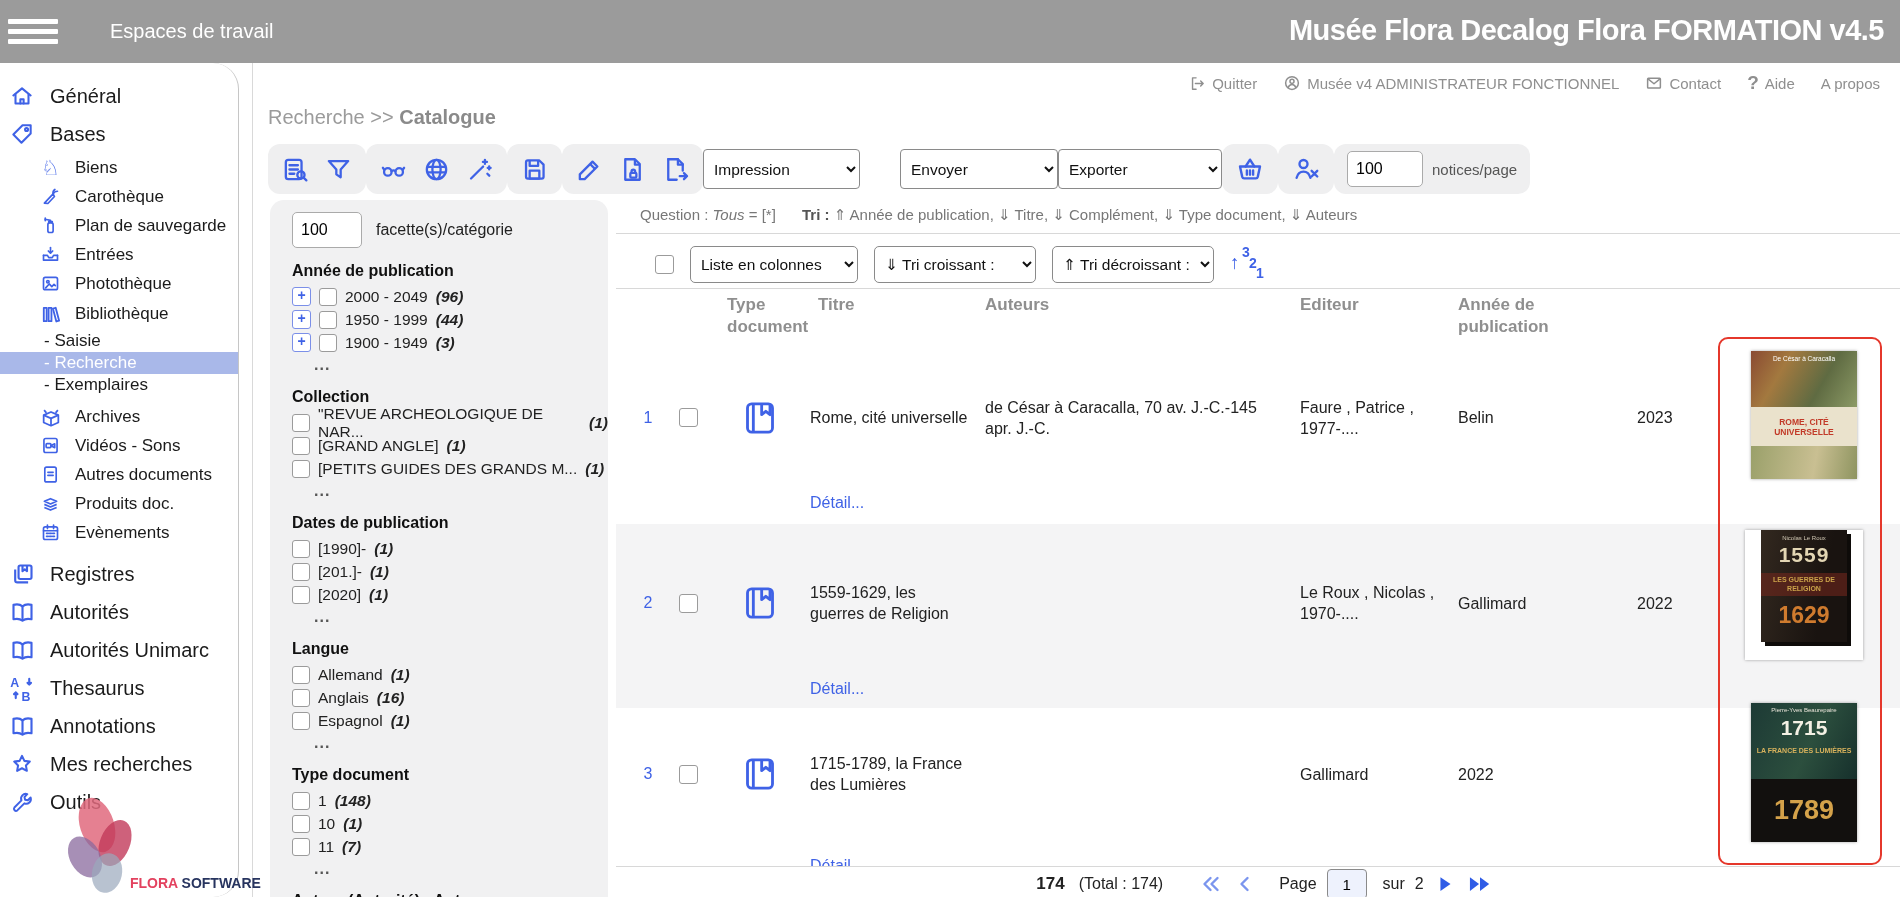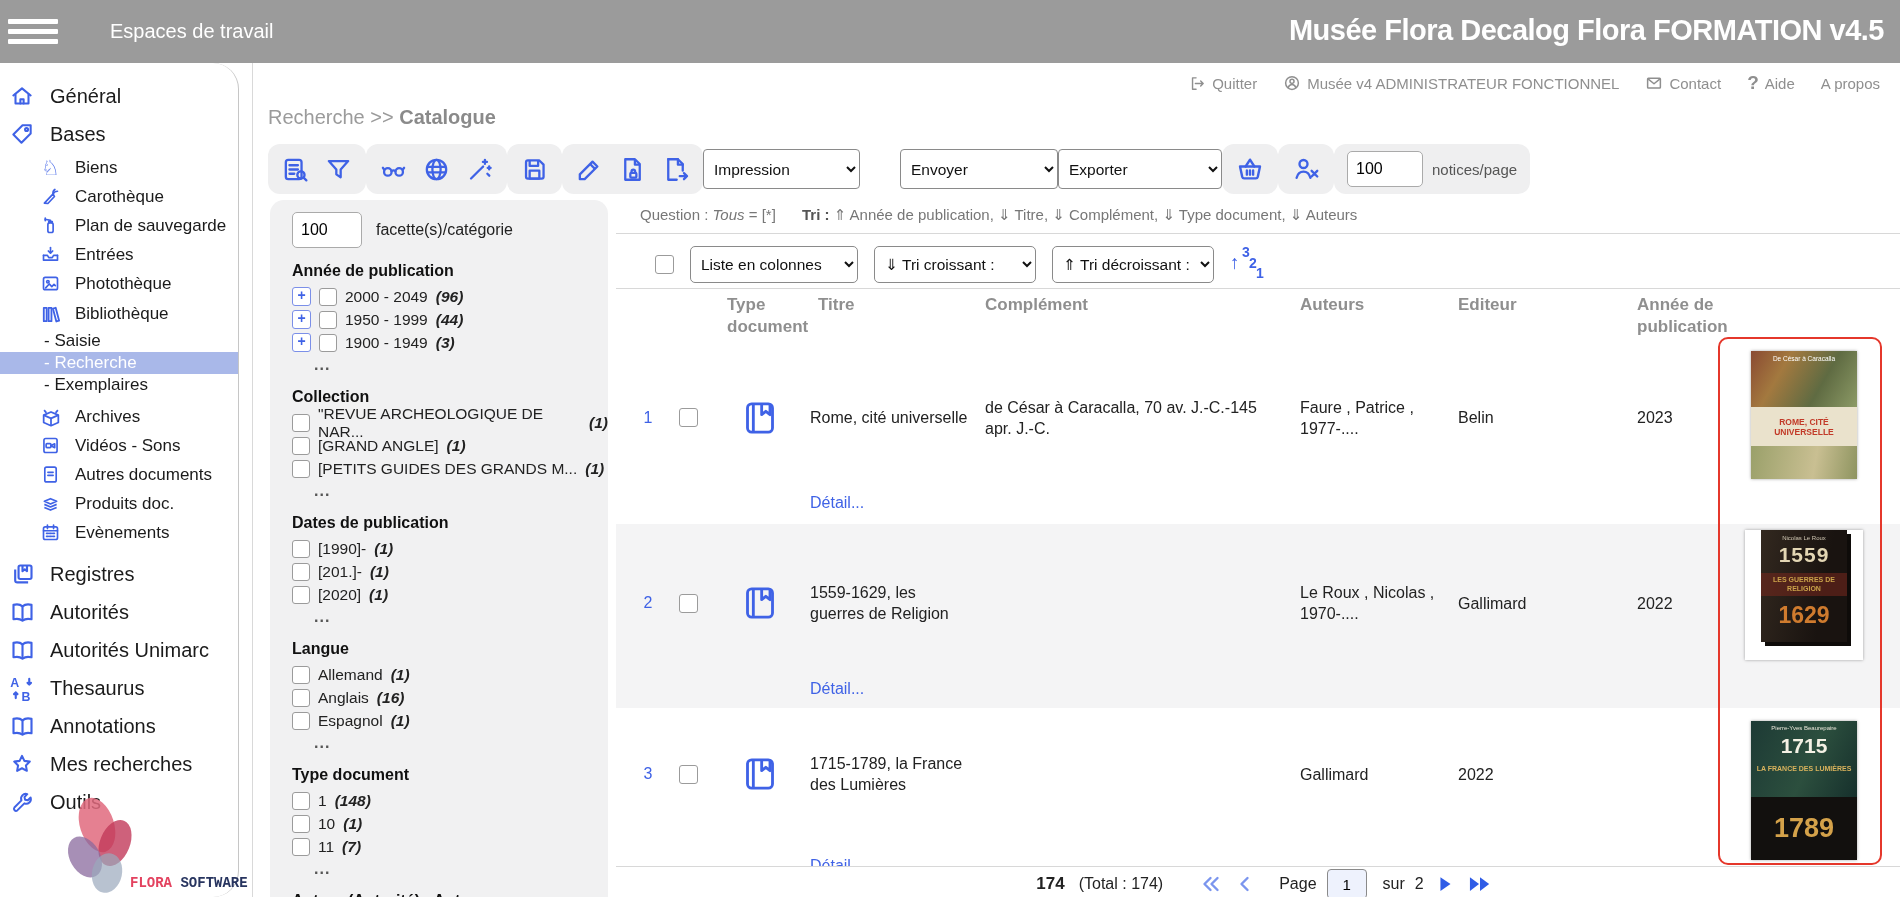--- a/index.html
+++ b/index.html
@@ -22,21 +22,21 @@
   .nitem{display:flex;align-items:center;color:#1b1b1b;cursor:pointer;}
   .nitem .nico{color:#3f62e6;flex:0 0 auto;display:flex;align-items:center;justify-content:center;}
   .lv1{height:38px;font-size:20px;padding-left:6px;gap:12px;}
   .lv1 .nico{width:32px;}
   .lv2{height:29px;font-size:17px;padding-left:38px;gap:12px;}
   .lv2 .nico{width:25px;}
   .lv3{height:22px;font-size:17px;padding-left:44px;}
   .lv3.active{background:#a9b8e9;color:#fff;}
   .big{height:32px;}
   .gap6{height:6px;}  .gap8{height:8px;}
-  .logo{position:absolute;left:0;top:795px;width:300px;height:102px;font-family:Liberation Mono, monospace;}
+  .logo{position:absolute;left:0;top:795px;width:300px;height:102px;}
   .logo .flower{position:absolute;left:55px;top:0;}
   .logo .lt{position:absolute;left:130px;top:80px;font-size:14px;font-weight:bold;white-space:nowrap;}
   .logo .lt .f{color:#e3425f;} .logo .lt .s{color:#27345f;}
 
   
   .hlinks{position:absolute;top:72px;right:20px;display:flex;gap:26px;align-items:center;
           color:#8f8f8f;font-size:15px;}
   .hlink{display:flex;align-items:center;gap:6px;cursor:pointer;}
   .hlink .hic{color:#8f8f8f;}
   .qmark{font-size:19px;font-weight:bold;color:#8f8f8f;}
@@ -123,21 +123,21 @@
   .cover2{left:1745px;top:530px;width:118px;height:130px;background:#fff;display:flex;
           align-items:flex-start;justify-content:center;}
   .book2{width:86px;height:112px;background:linear-gradient(100deg,#32281f,#191310 70%);
          box-shadow:4px 4px 0 #0e0b09;display:flex;flex-direction:column;align-items:center;text-align:center;}
   .book2 .a{color:#cfc6b2;font-size:6px;margin-top:5px;}
   .book2 .y1{color:#e3d6b4;font-size:21px;font-weight:bold;letter-spacing:1px;margin-top:2px;}
   .book2 .t{color:#caa24a;font-size:7px;font-weight:bold;line-height:8.5px;margin-top:6px;
             background:rgba(120,40,30,.55);padding:3px 4px;}
   .book2 .y2{color:#cf7b2e;font-size:23px;font-weight:bold;margin-top:6px;}
   .cover3{left:1751px;top:703px;width:106px;height:139px;display:flex;flex-direction:column;
-          text-align:center;background:#12100e;margin-top:18px;}
+          text-align:center;background:#12100e;}
   .c3a{height:55%;background:linear-gradient(115deg,#1d3a35,#2c4f3e 55%,#16302c);}
   .c3a .a{color:#e8e4d8;font-size:6px;margin-top:4px;display:block;}
   .c3a .y1{color:#f4f1e4;font-size:21px;font-weight:bold;display:block;margin-top:3px;}
   .c3a .t{color:#d8b25c;font-size:7px;font-weight:bold;line-height:8.5px;display:block;margin-top:7px;}
   .c3b{height:45%;display:flex;align-items:center;justify-content:center;}
   .c3b span{color:#d4a24a;font-size:27px;font-weight:bold;}
 
   .redbox{position:absolute;left:1718px;top:337px;width:160px;height:524px;border:2.5px solid #e5372b;
           border-radius:10px;pointer-events:none;}
 
@@ -677,21 +677,20 @@
       <span class="sarr">↑</span>
     </span>
   </div>
   <div class="hr hr2"></div>
 
   <div class="thead tgridcols">
     <span></span>
       <span></span>
     <span class="hcell h-type">Type document</span>
     <span class="hcell h-titre">Titre</span>
-    <span class="hcell">Complément</span>
     <span class="hcell">Auteurs</span>
     <span class="hcell">Editeur</span>
     <span class="hcell">Année de publication</span>
     <span></span>
   </div>
 
   <div class="trow row1">
     <div class="grid">
       <span class="rnum">1</span>
       <span class="cbox rcb"></span>

